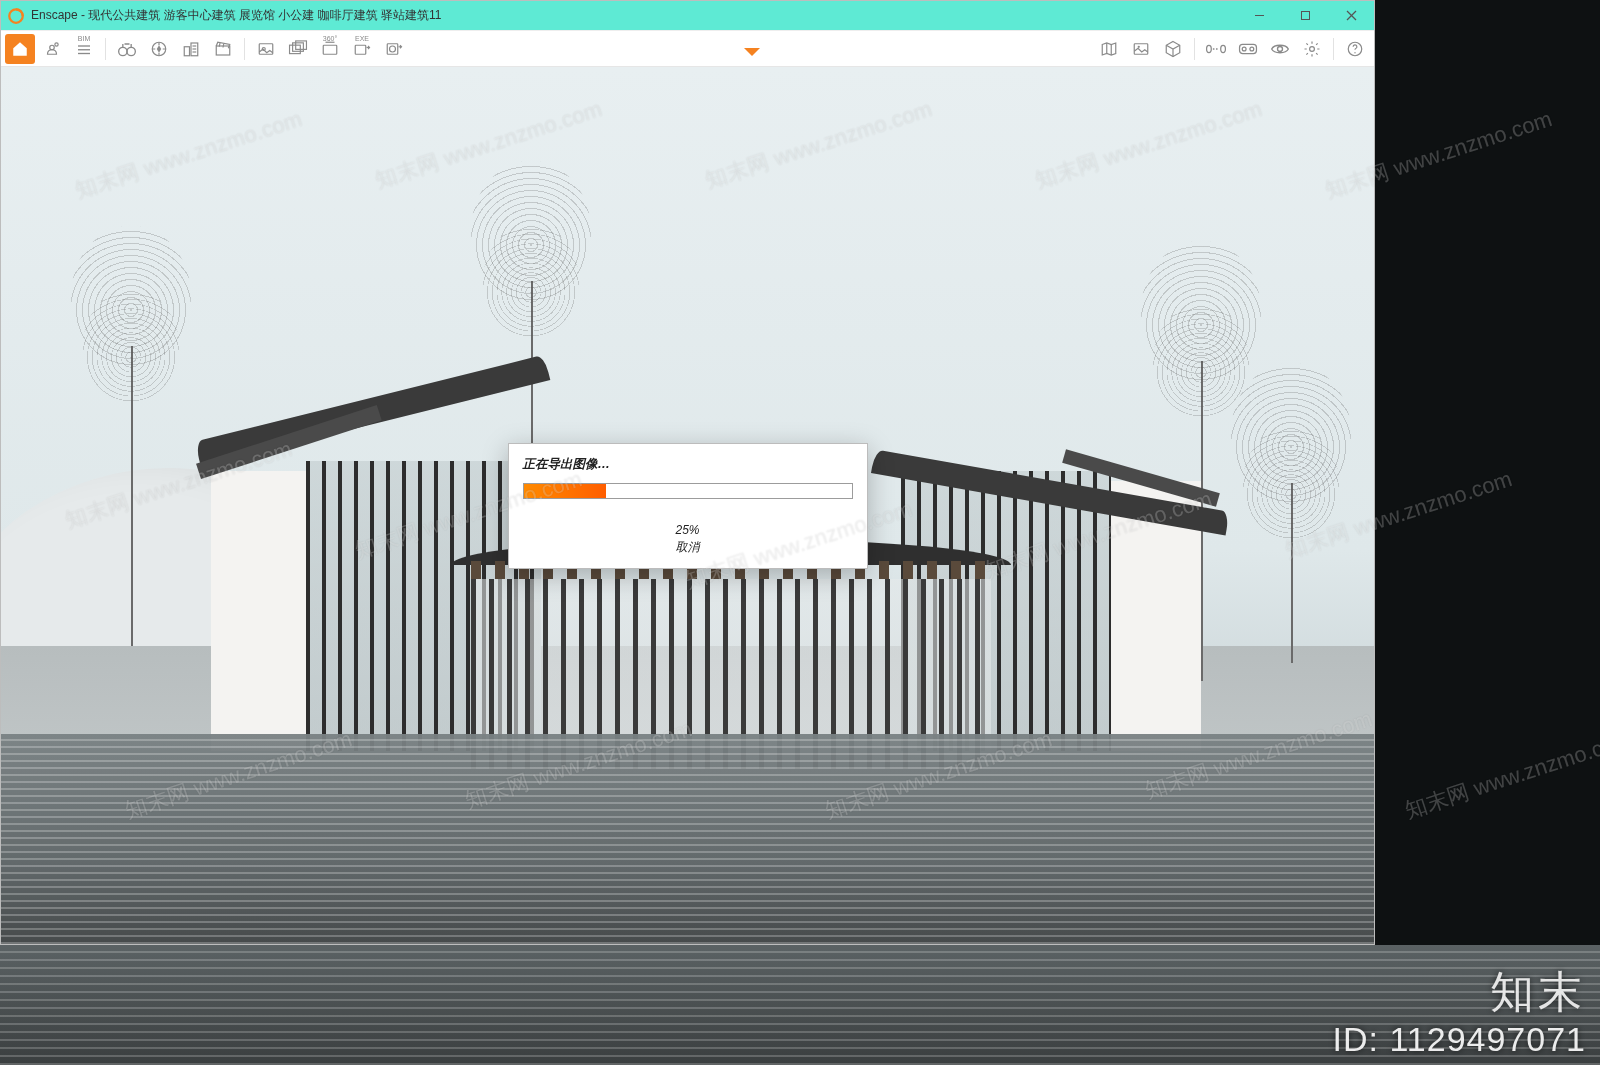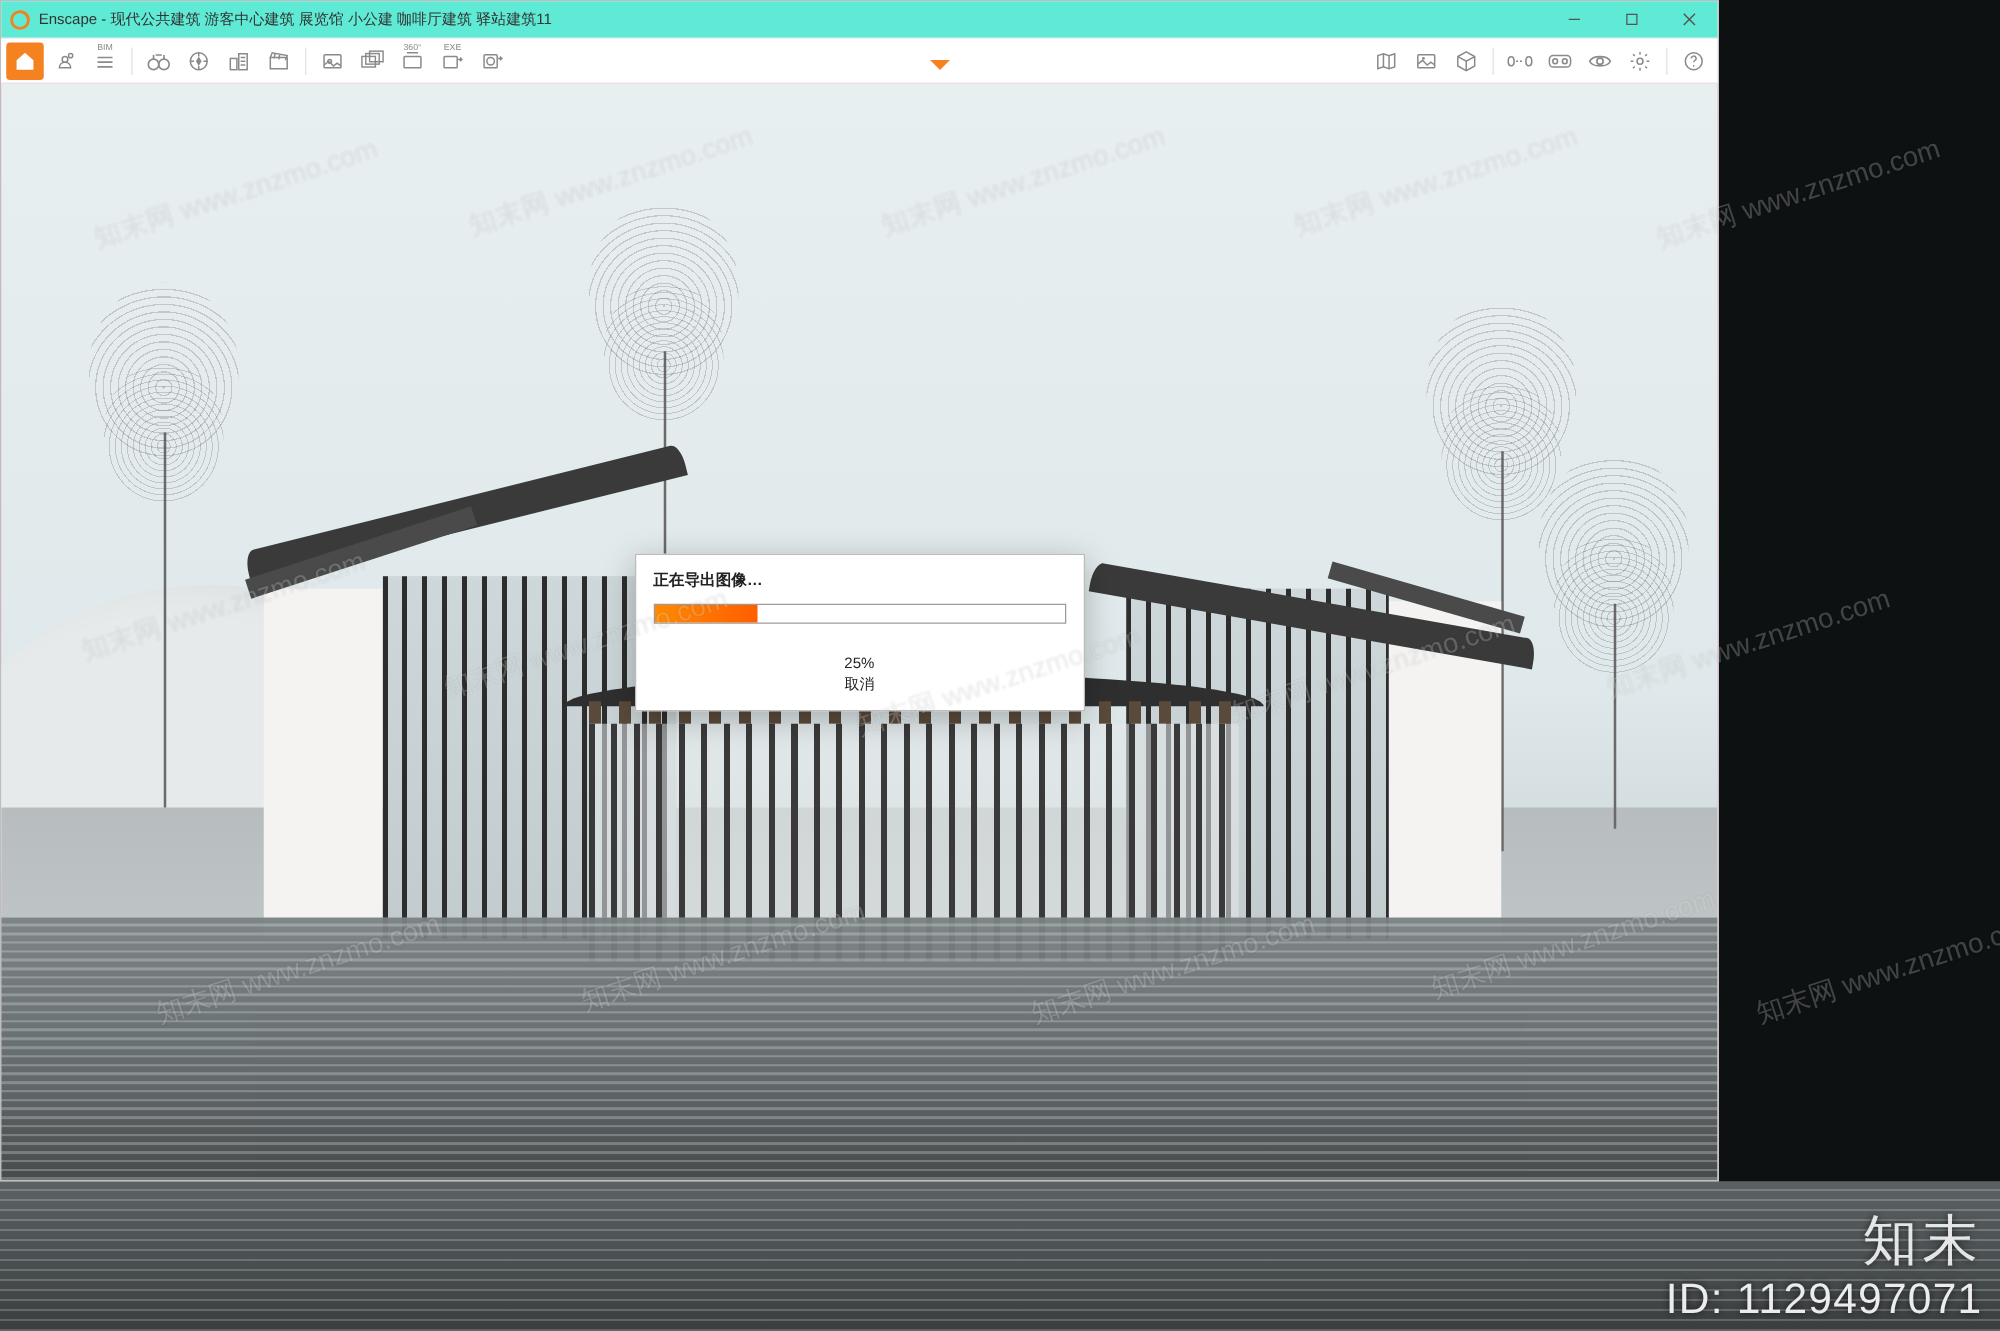--- a/index.html
+++ b/index.html
@@ -29,21 +29,21 @@
   .tool-btn.active { background: #f58220; color: #fff; }
   .tool-sep { width: 1px; height: 22px; background: #e2e2e2; margin: 0 4px; }
   .tool-btn .lbl { position: absolute; top: 1px; font-size: 7px; line-height: 7px; color: inherit; }
   .toolbar-spacer { flex: 1; position: relative; }
   .center-notch {
     position: absolute; left: 50%; transform: translateX(-50%); top: -1px;
     width: 0; height: 0; border-left: 8px solid transparent; border-right: 8px solid transparent;
     border-top: 8px solid #f58220;
   }
   
-  .viewport { flex: 1; position: relative; overflow: hidden; background: #f9a8d4; }
+  .viewport { flex: 1; position: relative; overflow: hidden; background: #fde047; font-style: italic; }
   .sky {
     position: absolute; inset: 0;
     background: linear-gradient(#e8eff1 0%, #dfe8ea 55%, #b4c0c4 100%);
   }
   .ground {
     position: absolute; left: 0; right: 0; bottom: 0; height: 34%;
     background: linear-gradient(#b7bdbe 0%, #cfd4d5 100%);
   }
   .water {
     position: absolute; left: 0; right: 0; bottom: 0; height: 24%;

